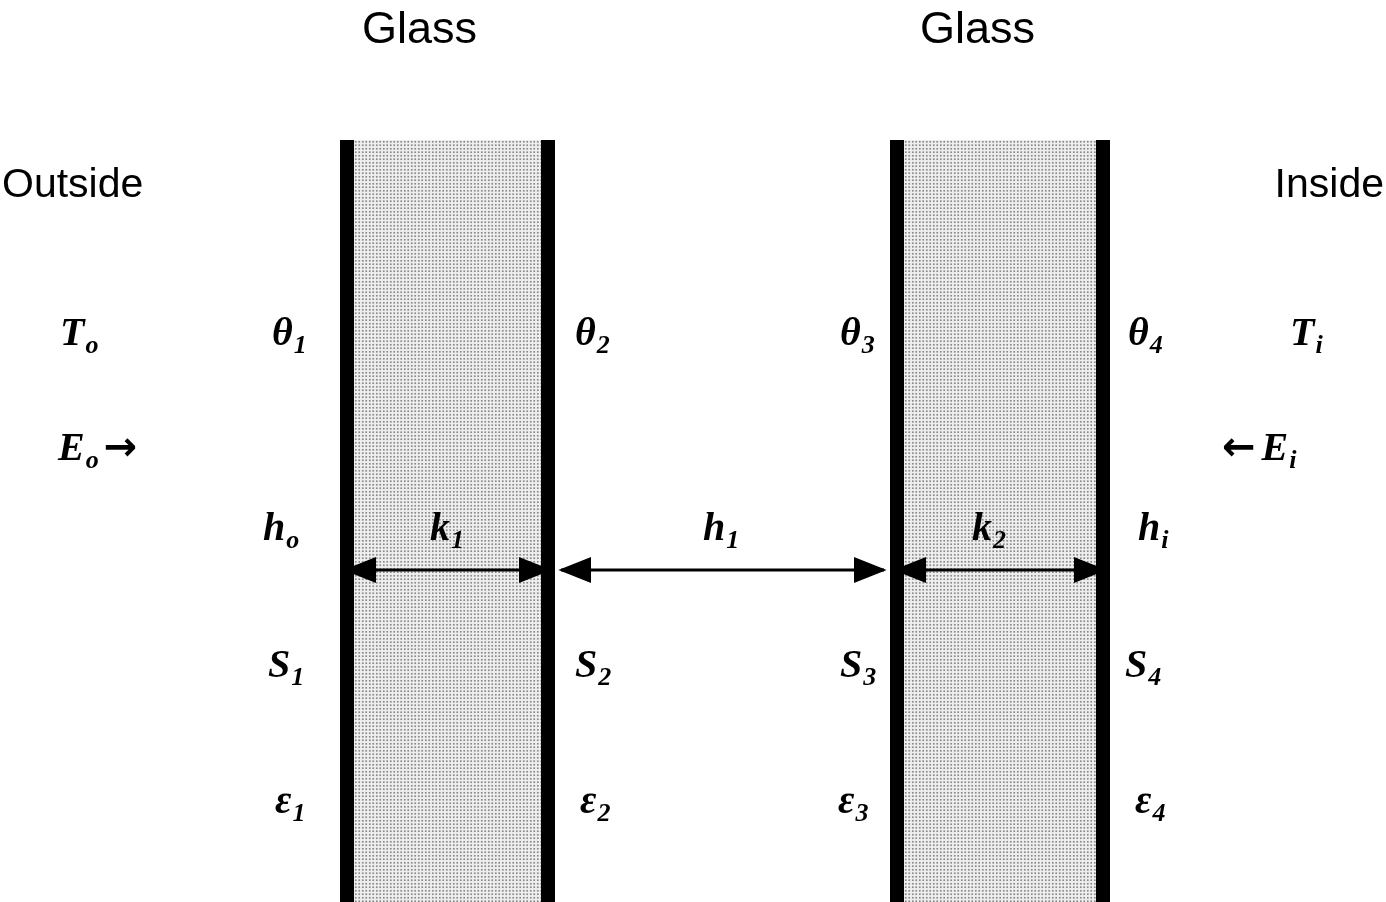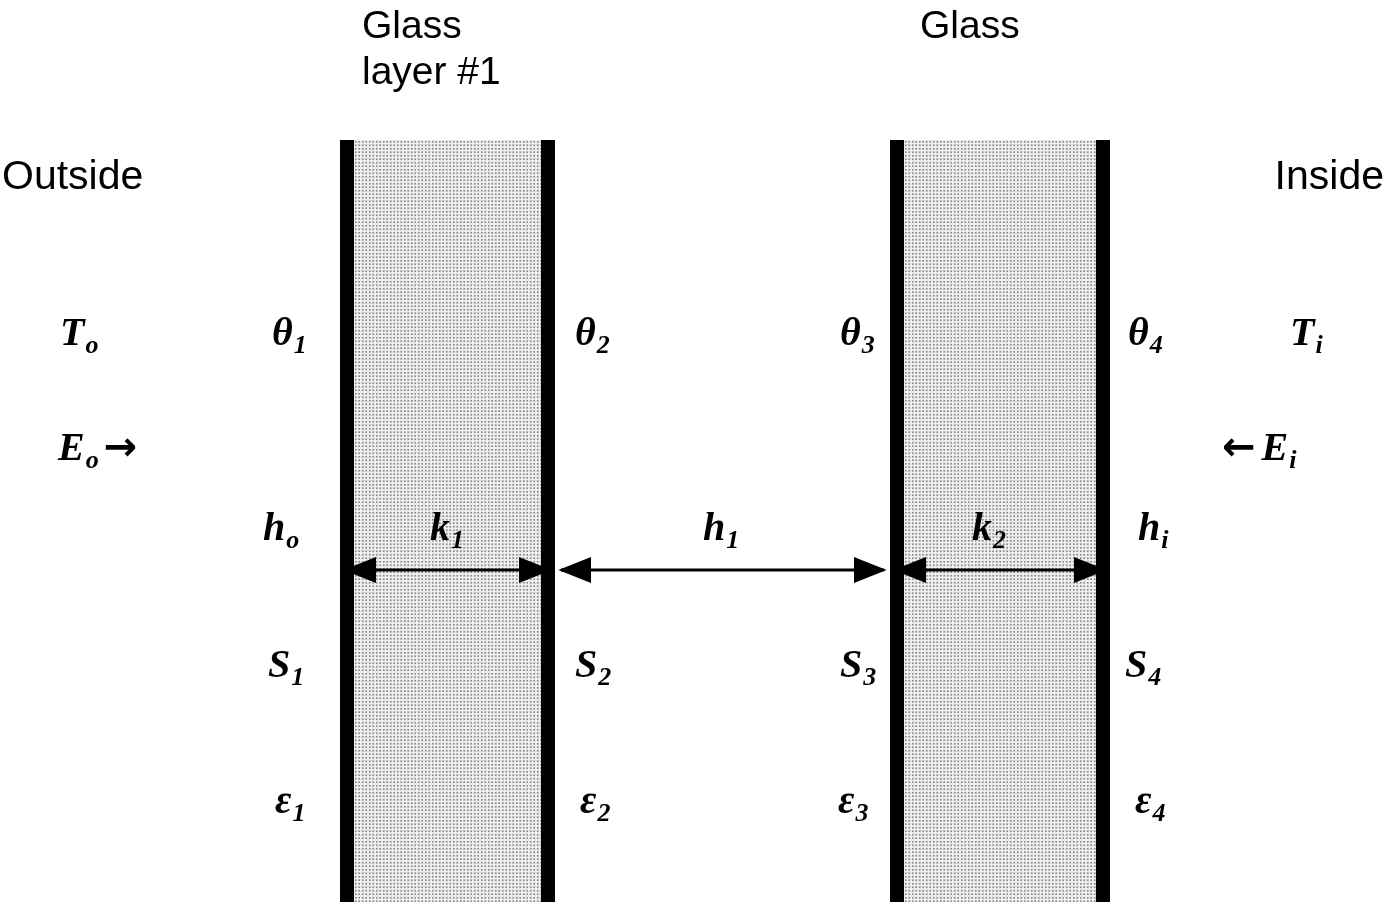--- a/index.html
+++ b/index.html
@@ -23,31 +23,31 @@
     border-right: 14px solid #000;
     background-color: #efefef;
     background-image: radial-gradient(circle, #8a8a8a 1px, rgba(0,0,0,0) 1.15px);
     background-size: 3.5px 3.5px;
   }
   .glass-1 { left: 340px; width: 215px; }
   .glass-2 { left: 890px; width: 220px; }
 
   .title {
     position: absolute;
-    font-size: 39px;
+    font-size: 45px;
     line-height: 1.17;
     white-space: nowrap;
   }
   .title-1 { left: 362px; top: 2px; }
   .title-2 { left: 920px; top: 2px; }
 
   .side-label {
     position: absolute;
     font-size: 41px;
-    top: 152px;
+    top: 160px;
     white-space: nowrap;
   }
   .side-outside { left: 2px; }
   .side-inside  { right: 2px; margin-left: 40px; }
 
   
   .sym {
     position: absolute;
     font-family: "Liberation Serif", serif;
     font-weight: bold;
@@ -94,21 +94,20 @@
         <path d="M0,1 L10,5 L0,9 z" fill="#000"></path>
       </marker>
     </defs>
     <line x1="346" y1="570" x2="549" y2="570" stroke="#000" stroke-width="3" marker-start="url(#ah)" marker-end="url(#ah)"></line>
     <line x1="561" y1="570" x2="884" y2="570" stroke="#000" stroke-width="3" marker-start="url(#ah)" marker-end="url(#ah)"></line>
     <line x1="896" y1="570" x2="1104" y2="570" stroke="#000" stroke-width="3" marker-start="url(#ah)" marker-end="url(#ah)"></line>
   </svg>
 
   <div class="title title-1">
     <div>Glass</div>
-    <div>layer #1</div>
   </div>
   <div class="title title-2">
     <div>Glass</div>
   </div>
 
   <div class="side-label side-outside">Outside</div>
   <div class="side-label side-inside">Inside</div>
 
   <div class="sym" style="left:60px;  top:308px;">
       <span>T</span>

